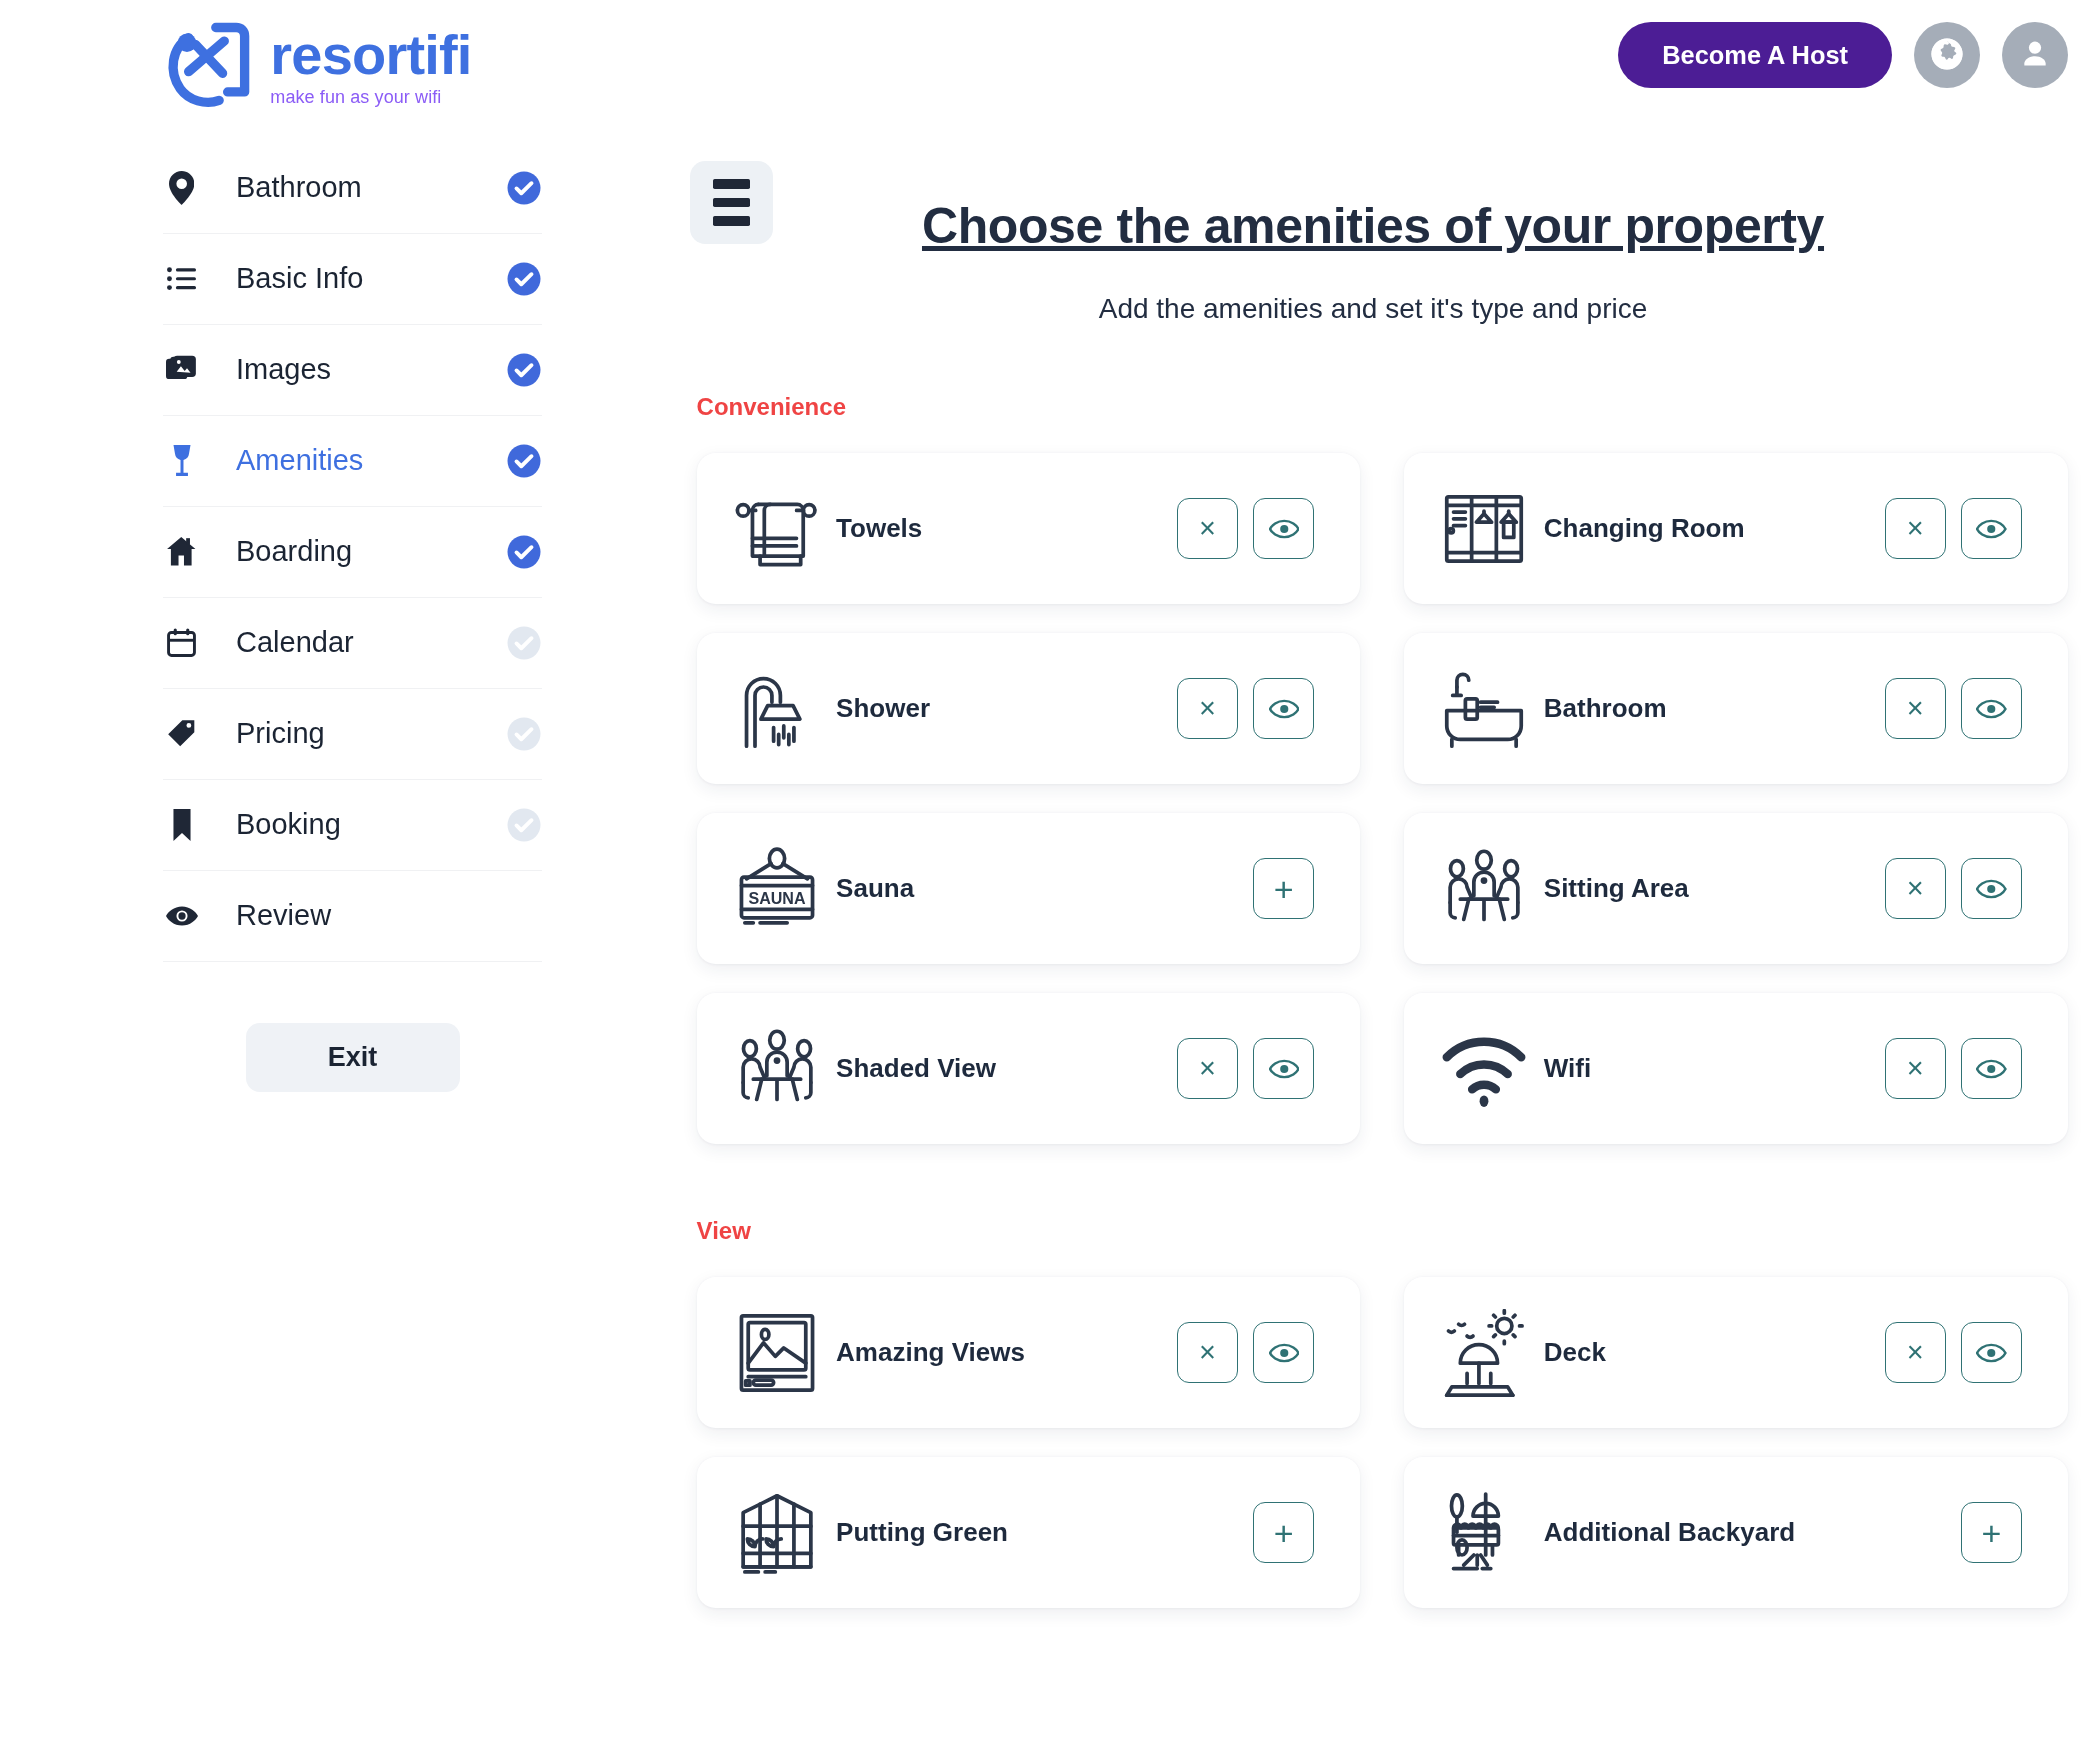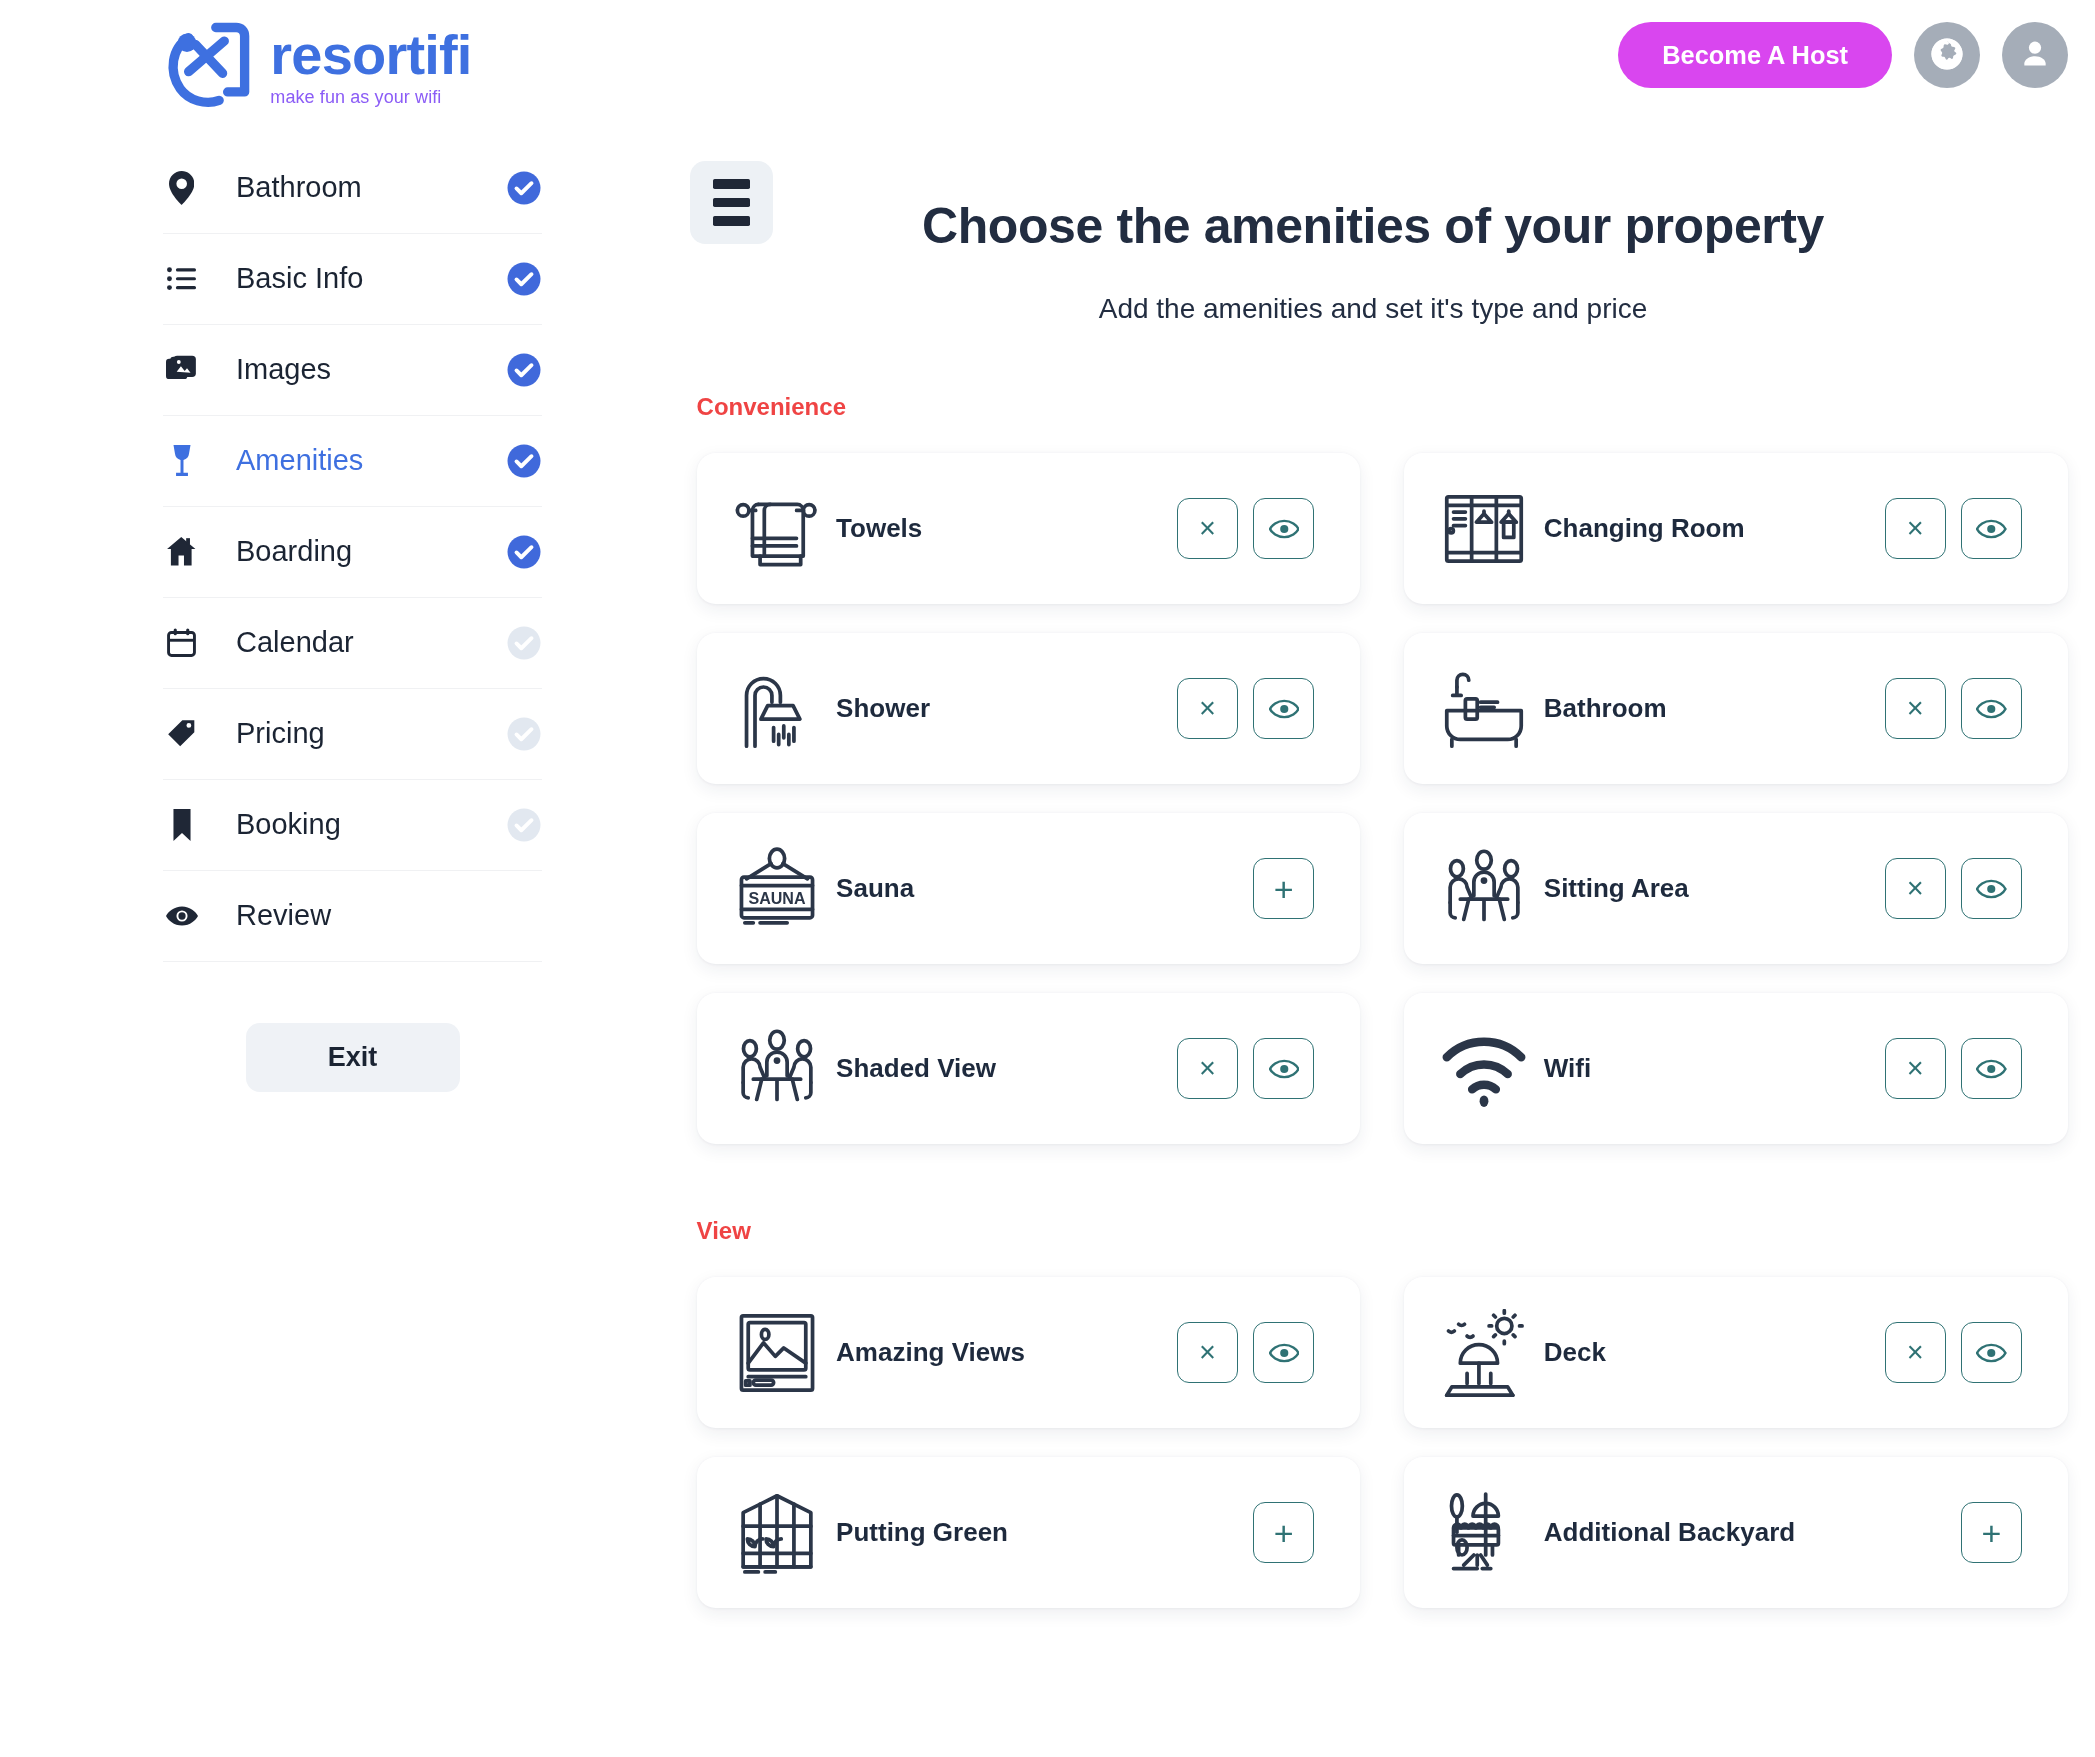--- a/index.html
+++ b/index.html
@@ -56,21 +56,21 @@
     position: absolute; left: 12px; top: 161px;
     width: 83px; height: 83px;
     background: #edf1f5; border: none; border-radius: 15.3px;
     display: flex; flex-direction: column; align-items: center; justify-content: center; gap: 9.3px;
     cursor: pointer;
   }
   .menu-btn span { display: block; width: 37px; height: 9.3px; background: #1f2736; border-radius: 1.7px; }
 
   .page-title {
     text-align: center; margin-top: 197px;
-    font-size: 50px; font-weight: 700; color: #222d41; letter-spacing: -0.4px;
+    font-size: 50px; font-weight: 700; color: #222d41; letter-spacing: -0.4px; text-decoration: underline;
   }
   .page-sub {
     text-align: center; margin-top: 38px;
     font-size: 28px; color: #222d41; font-weight: 400;
   }
 
   .section { margin-top: 68px; padding-left: 18.6px; }
   .section-title {
     font-size: 24px; font-weight: 700; color: #ef4444;
     margin-left: 0; margin-bottom: 32px;
@@ -274,21 +274,21 @@
     </nav>
 
     <div class="exit-wrap">
       <button class="exit-btn">Exit</button>
     </div>
   </aside>
 
   <main class="main">
 
     <div style="position:absolute;right:27px;top:22px;display:flex;align-items:center;gap:22px;">
-      <button style="height:66px;padding:0 44px;border:none;border-radius:37px;background:#d946ef;color:#fff;font-size:25.4px;font-weight:700;font-family:'Liberation Sans',sans-serif;cursor:pointer;">Become A Host</button>
+      <button style="height:66px;padding:0 44px;border:none;border-radius:37px;background:#4c1d95;color:#fff;font-size:25.4px;font-weight:700;font-family:'Liberation Sans',sans-serif;cursor:pointer;">Become A Host</button>
       <button style="width:66px;height:66px;border:none;border-radius:50%;background:#a5adb8;display:flex;align-items:center;justify-content:center;cursor:pointer;">
         <span>
           <svg width="34" height="34" viewBox="0 0 24 24" fill="#fff">
               <path d="M12 1a11 11 0 100 22 11 11 0 000-22zm0 2.2c1.1 0 1.4 1.1 2.3 1.5.9.4.3 1.6 1.2 2.1.8.4 1.9-.2 2.3.7.4.9-.9 1.4-.7 2.3.2.9 1.6.8 1.5 1.8-.1 1-1.4.9-2 1.6-.6.7.1 1.9-.8 2.2-.9.3-1.3-.9-2.2-.8-.9.1-1 1.5-1.9 1.4-.9-.1-.7-1.4-1.4-1.9-.7-.5-1.8.2-2.2-.6-.4-.8.6-1.5.5-2.4-.1-.9-1.3-1.2-1.1-2.1.2-.9 1.4-.7 1.9-1.4.5-.7-.1-1.8.7-2.3.8-.5 1.6.4 2.4.1.8-.3.6-1.5 1.5-1.2z"></path>
               <circle cx="12" cy="12" r="10.2" fill="none" stroke="#fff" stroke-width="1.5"></circle>
             </svg>
         </span>
       </button>
       <button style="width:66px;height:66px;border:none;border-radius:50%;background:#a5adb8;display:flex;align-items:center;justify-content:center;cursor:pointer;">
         <span>

